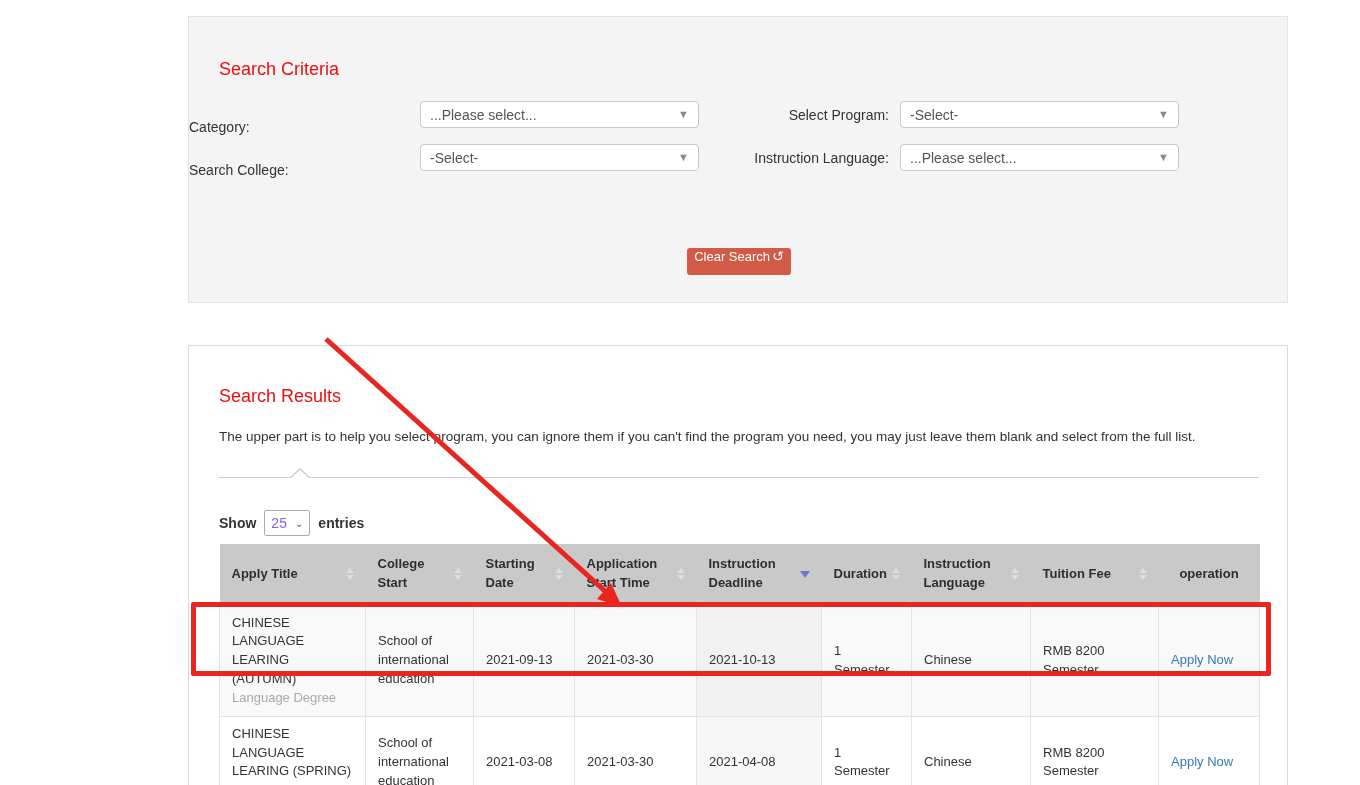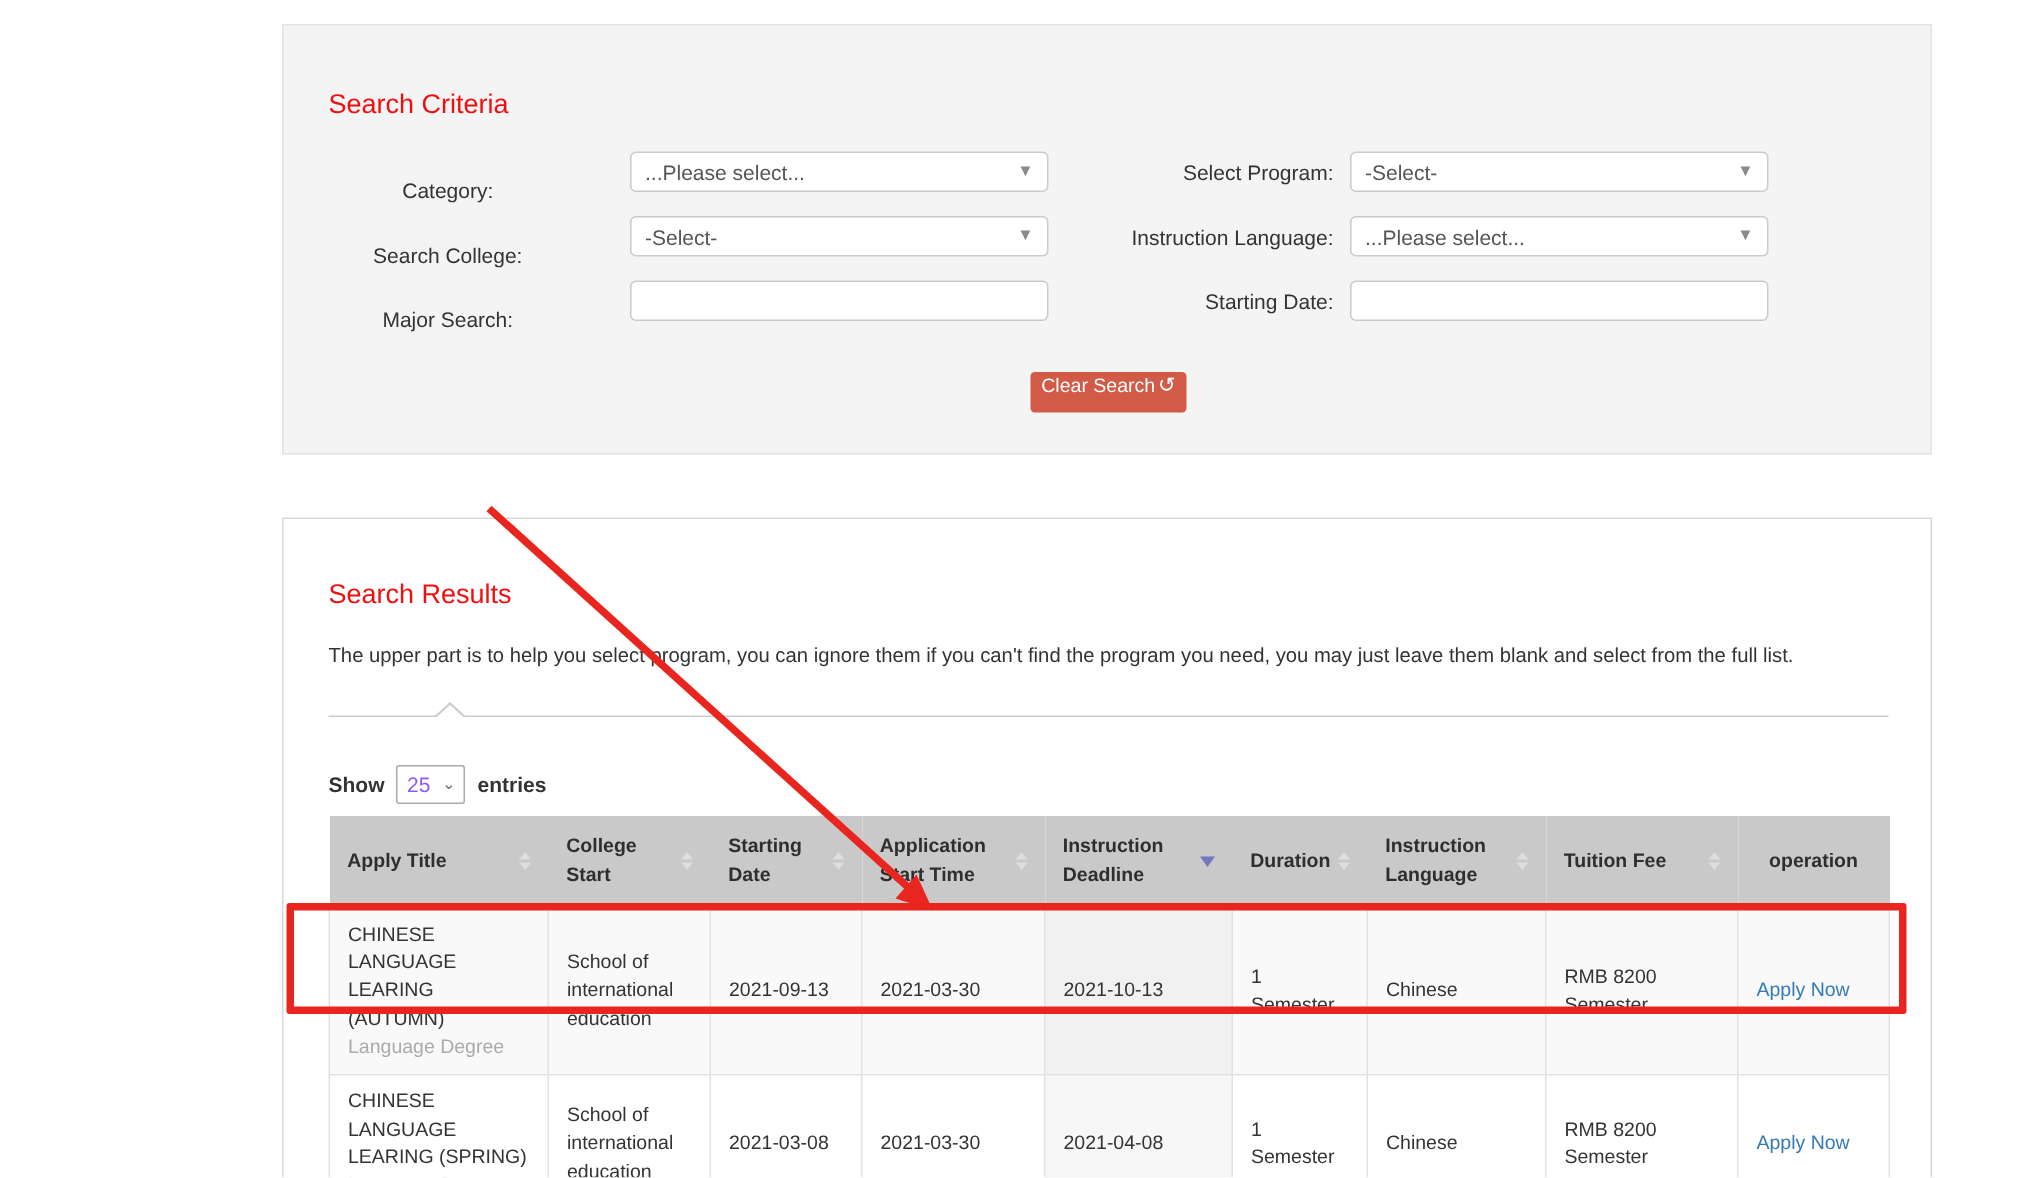--- a/index.html
+++ b/index.html
@@ -12,21 +12,21 @@
   #results-panel{top:345px;height:470px;background:#fff;border:1px solid #d9d9d9;}
 
   .panel-title{position:absolute;left:30px;font-size:18px;color:#ee0f0f;}
   #criteria-title{top:42px;}
   #results-title{top:40px;}
 
   
   .crit-form{position:absolute;top:84px;left:0;right:0;}
   .crit-row{display:flex;align-items:center;height:27px;margin-bottom:16px;}
   .lbl{font-size:14px;color:#333;box-sizing:border-box;}
-  .lbl-left{width:231px;text-align:center;padding-right:12px;margin-top:24px;}
+  .lbl-left{width:231px;text-align:left;padding-right:12px;margin-top:24px;}
   .lbl-right{width:201px;text-align:right;padding-right:11px;}
   .ctrl{width:279px;height:27px;box-sizing:border-box;}
   .fake-select{background:#fff;border:1px solid #c9c9c9;border-radius:4px;display:flex;align-items:center;justify-content:space-between;padding:0 9px;height:27px;cursor:pointer;}
   .fake-select .val{font-size:14px;color:#555;white-space:nowrap;overflow:hidden;}
   .fake-select .caret{color:#8a8a8a;font-size:11px;line-height:1;}
   .text-input{width:279px;height:27px;border:1px solid #c9c9c9;border-radius:4px;box-sizing:border-box;padding:0 8px;font-size:14px;color:#555;font-family:inherit;background:#fff;}
 
   .clear-btn{position:absolute;left:498px;top:231px;width:104px;height:27px;background:#d15b47;color:#fff;border:none;border-radius:3px;font-size:13px;font-family:inherit;display:flex;align-items:flex-start;justify-content:center;cursor:pointer;}
   .clear-btn .btn-ic{font-size:14px;margin-left:2px;line-height:1;}
 
@@ -90,26 +90,20 @@
           <span class="val">-Select-</span>
           <span class="caret">▼</span>
         </div>
         <span class="lbl lbl-right">Instruction Language:</span>
         <div class="ctrl fake-select">
           <span class="val">...Please select...</span>
           <span class="caret">▼</span>
         </div>
       </div>
 
-      <div class="crit-row">
-        <span class="lbl lbl-left">Major Search:</span>
-        <input class="ctrl text-input" type="text" value="" style="">
-        <span class="lbl lbl-right">Starting Date:</span>
-        <input class="ctrl text-input" type="text" value="" style="">
-      </div>
     </div>
 
     <button class="clear-btn">
       <span>Clear Search</span>
       <span class="btn-ic">↺</span>
     </button>
   </div>
 
   <div id="results-panel" class="panel">
     <div id="results-title" class="panel-title">Search Results</div>

